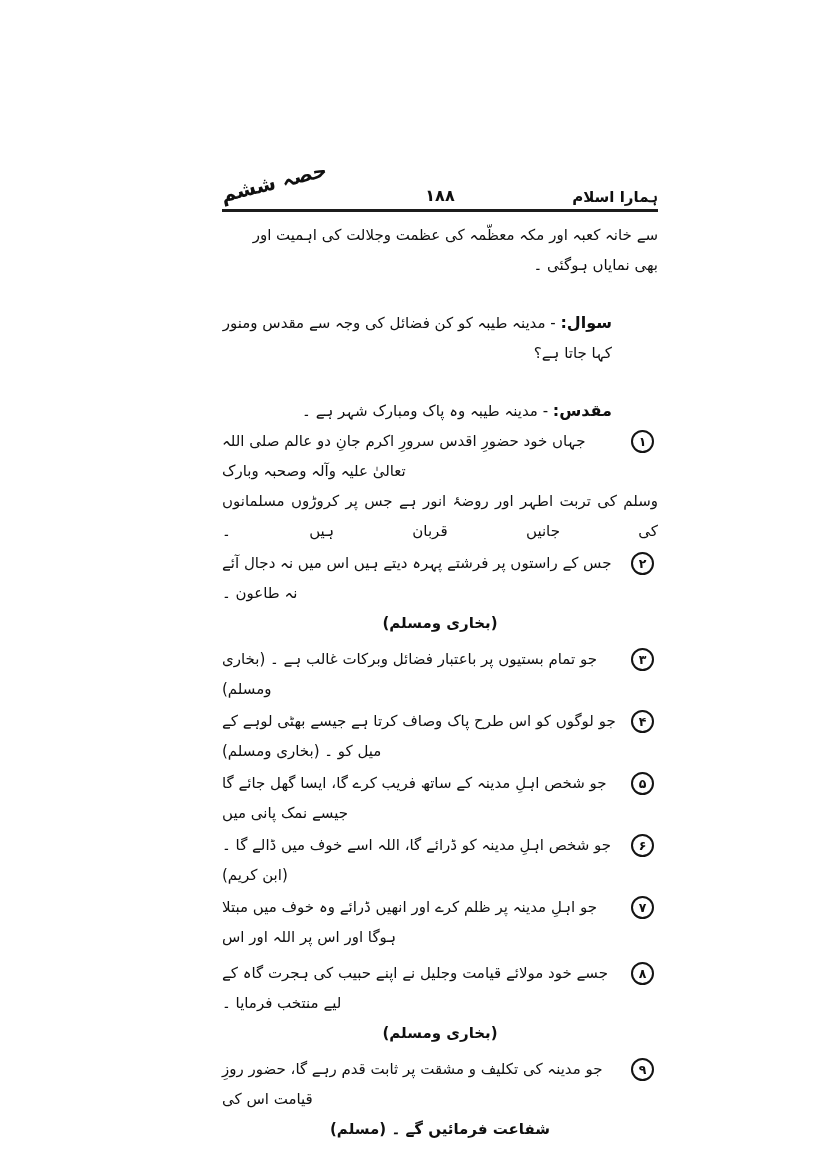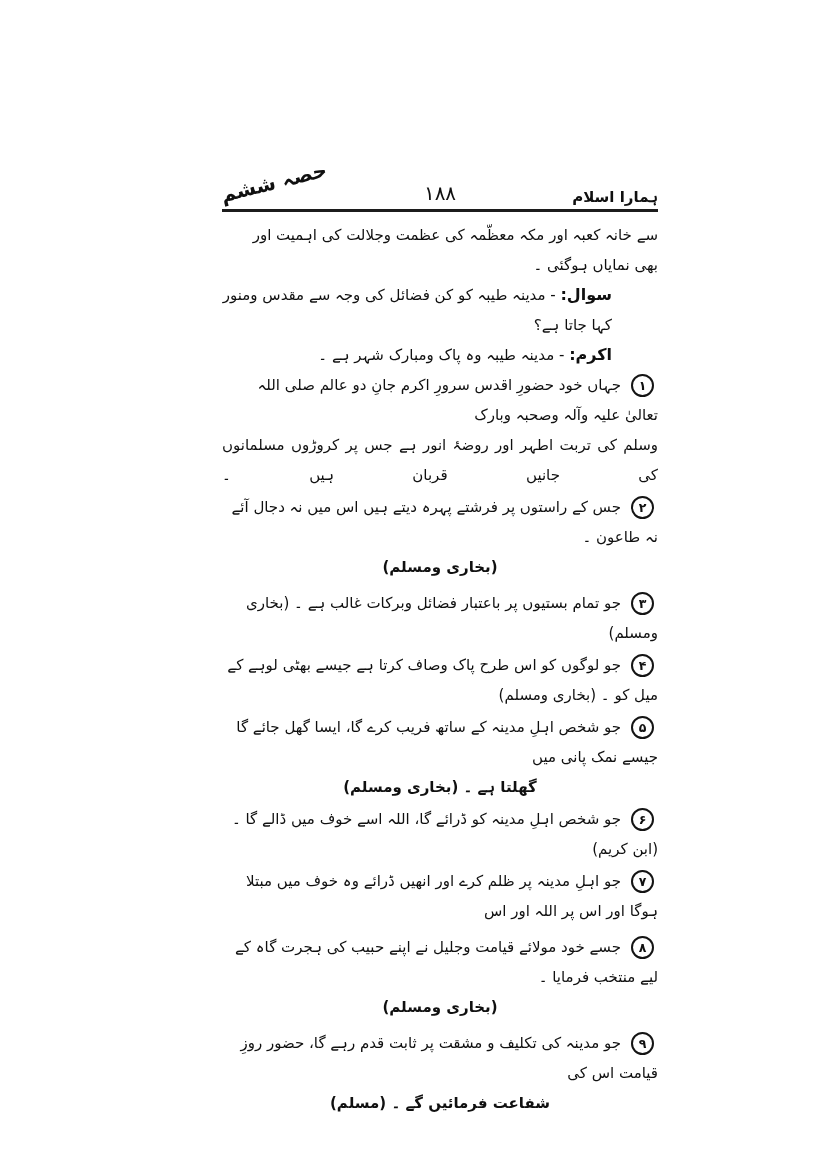--- a/index.html
+++ b/index.html
@@ -28,42 +28,42 @@
     font-weight: 700;
     transform: rotate(-14deg);
     transform-origin: left bottom;
     letter-spacing: 1px;
     white-space: nowrap;
   }
   .page-number {
     position: absolute;
     left: 50%; bottom: 4px;
     transform: translateX(-50%);
-    font-size: 20px;
-    font-weight: 400;
+    font-size: 16px;
+    font-weight: 700;
   }
   .book-title {
     position: absolute;
     right: 0; bottom: 3px;
     font-size: 15px;
     font-weight: 700;
     white-space: nowrap;
   }
   
   .main {
     direction: rtl;
     padding-top: 8px;
     font-size: 15px;
     line-height: 30px;
   }
-  .line { text-align: right; }
+  .line { text-align: left; }
   .line.cite { text-align: center; font-weight: bold; }
   .line.full { text-align: justify; text-align-last: justify; }
   .intro { text-align: right; margin-left: 8px; }
-  .qa { padding-right: 46px; }
+  .qa { padding-right: 46px; margin-top: 28px; }
   .qa .label { font-weight: 700; font-size: 16px; }
   .item { overflow: visible; }
   .item + .item { margin-top: 2px; }
   .item.gap { margin-top: 6px; }
   .badge {
     float: right;
     width: 23px; height: 23px;
     margin: 4px 4px 0 10px;
     border: 2px solid #141414;
     border-radius: 50%;
@@ -87,21 +87,21 @@
   <div class="main">
 
     <div class="intro line">سے خانہ کعبہ اور مکہ معظّمہ کی عظمت وجلالت کی اہمیت اور بھی نمایاں ہوگئی ۔</div>
 
     <div class="qa">
       <span class="label">سوال:</span>
       <span>- مدینہ طیبہ کو کن فضائل کی وجہ سے مقدس ومنور کہا جاتا ہے؟</span>
     </div>
 
     <div class="qa">
-      <span class="label">اکرم:</span>
+      <span class="label">مقدس:</span>
       <span>- مدینہ طیبہ وہ پاک ومبارک شہر ہے ۔</span>
     </div>
 
     <div>
 
       <div class="item">
         <span class="badge">۱</span>
         <div class="line">جہاں خود حضورِ اقدس سرورِ اکرم جانِ دو عالم صلی اللہ تعالیٰ علیہ وآلہ وصحبہ وبارک</div>
         <div class="line full">وسلم کی تربت اطہر اور روضۂ انور ہے جس پر کروڑوں مسلمانوں کی جانیں قربان ہیں ۔</div>
       </div>
@@ -118,21 +118,20 @@
       </div>
 
       <div class="item">
         <span class="badge">۴</span>
         <div class="line">جو لوگوں کو اس طرح پاک وصاف کرتا ہے جیسے بھٹی لوہے کے میل کو ۔ (بخاری ومسلم)</div>
       </div>
 
       <div class="item">
         <span class="badge">۵</span>
         <div class="line">جو شخص اہلِ مدینہ کے ساتھ فریب کرے گا، ایسا گھل جائے گا جیسے نمک پانی میں</div>
-        <div class="line cite">گھلتا ہے ۔ (بخاری ومسلم)</div>
       </div>
 
       <div class="item">
         <span class="badge">۶</span>
         <div class="line">جو شخص اہلِ مدینہ کو ڈرائے گا، اللہ اسے خوف میں ڈالے گا ۔ (ابن کریم)</div>
       </div>
 
       <div class="item">
         <span class="badge">۷</span>
         <div class="line">جو اہلِ مدینہ پر ظلم کرے اور انھیں ڈرائے وہ خوف میں مبتلا ہوگا اور اس پر اللہ اور اس</div>

